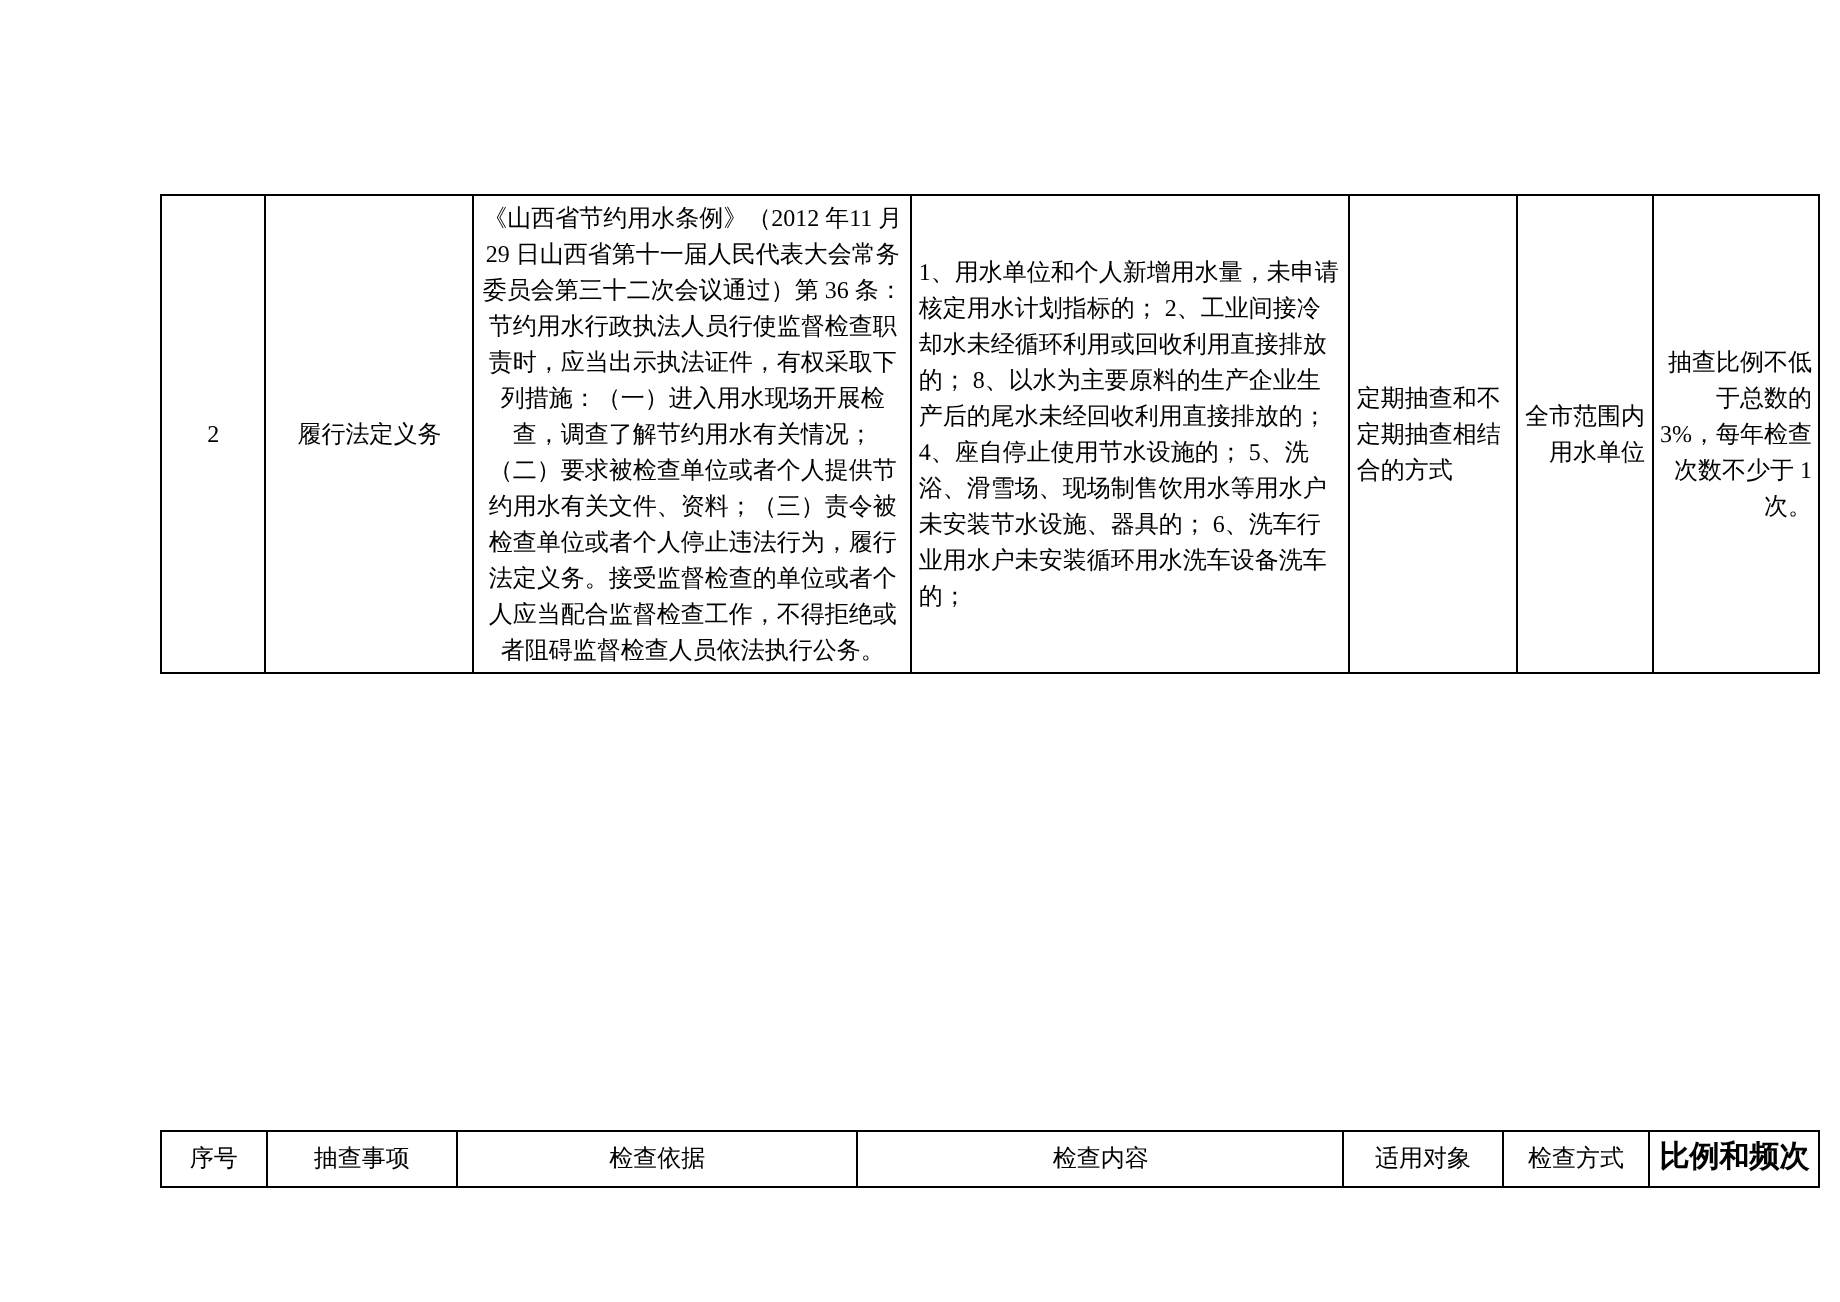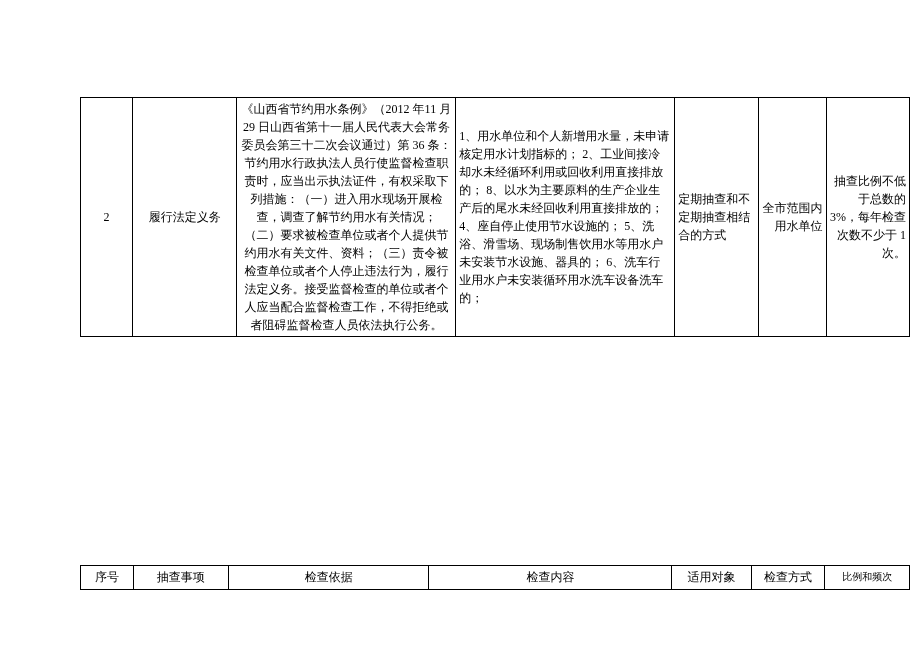--- a/index.html
+++ b/index.html
@@ -70,21 +70,21 @@
       text-align: center;
       vertical-align: middle;
       line-height: 1.4;
     }
     .h-col-num { width: 50px; }
     .h-col-item { width: 90px; font-family: Liberation Serif, serif; }
     .h-col-basis { width: 190px; margin-top: 16px; }
     .h-col-content { width: 230px; }
     .h-col-method { width: 75px; }
     .h-col-target { width: 70px; }
-    .h-col-ratio { width: 80px; font-size: 10px; }
+    .h-col-ratio { width: 80px; font-size: 15px; font-weight: bold; }
   </style>
 </head>
 <body>
 
 <table class="main-table">
   <tbody>
       <tr>
     <td class="col-num">2</td>
     <td class="col-item">履行法定义务</td>
     <td class="col-basis">《山西省节约用水条例》（2012 年11 月 29 日山西省第十一届人民代表大会常务委员会第三十二次会议通过）第 36 条：节约用水行政执法人员行使监督检查职责时，应当出示执法证件，有权采取下列措施：（一）进入用水现场开展检查，调查了解节约用水有关情况；（二）要求被检查单位或者个人提供节约用水有关文件、资料；（三）责令被检查单位或者个人停止违法行为，履行法定义务。接受监督检查的单位或者个人应当配合监督检查工作，不得拒绝或者阻碍监督检查人员依法执行公务。</td>

